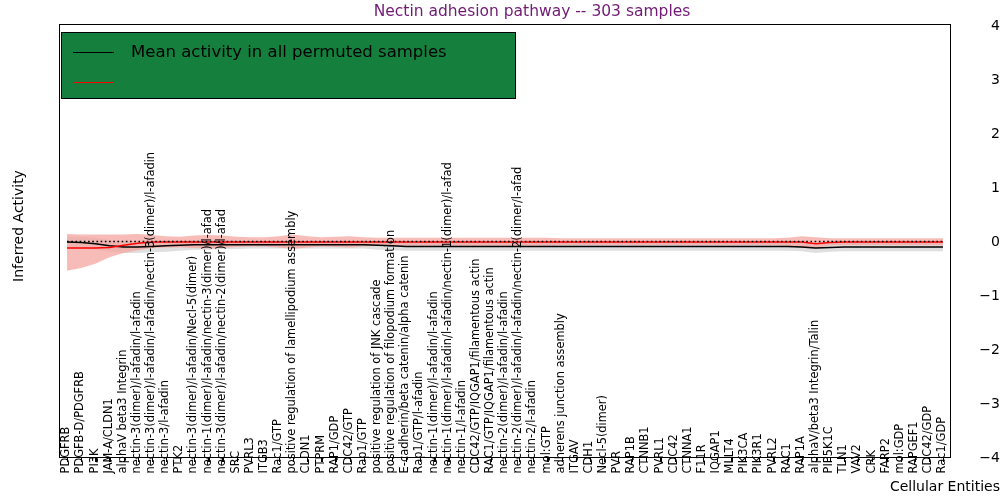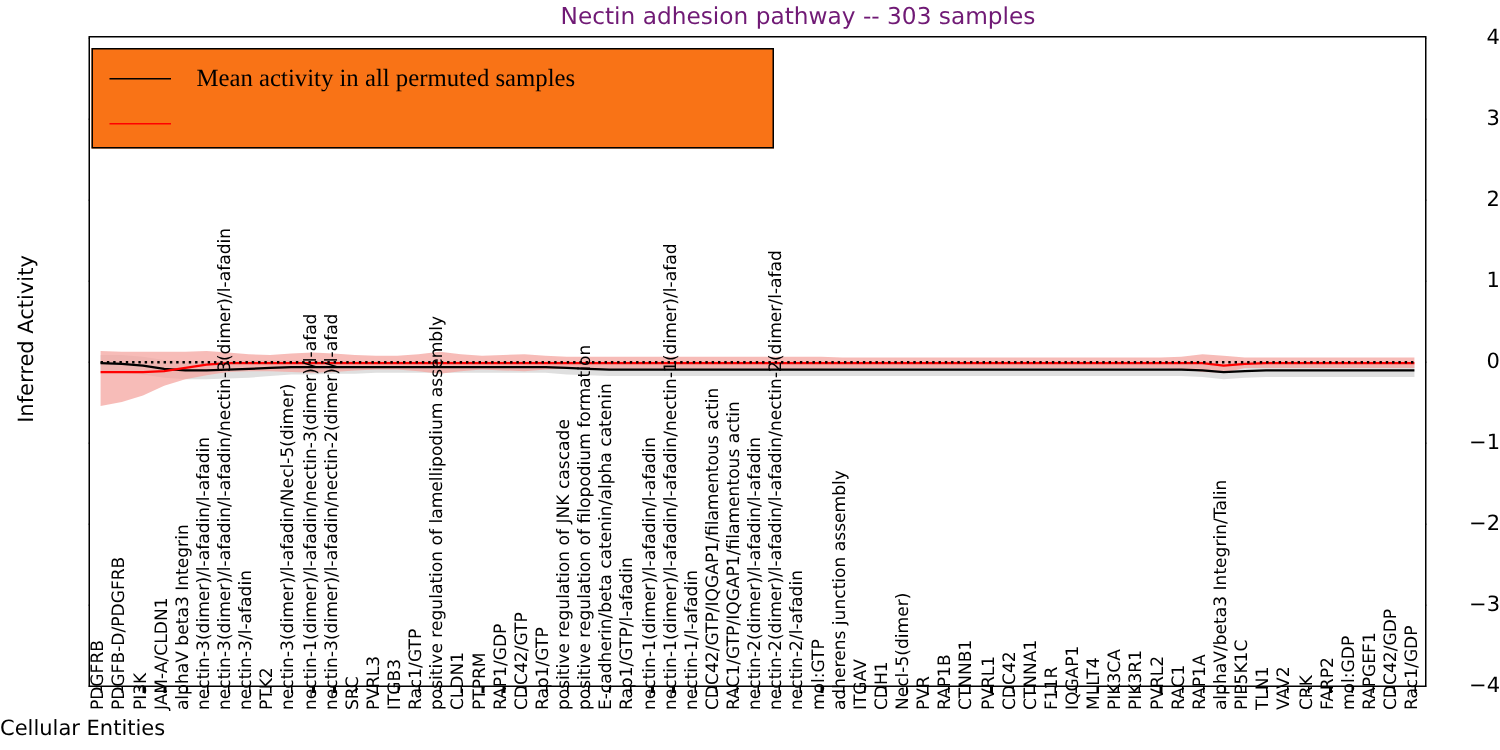--- a/index.html
+++ b/index.html
@@ -21,32 +21,32 @@
   #y-axis-label{position:absolute;left:-202px;top:218px;width:440px;
       text-align:center;font-size:14px;
       transform:rotate(-90deg);transform-origin:center center;}
   .ytick-label{position:absolute;right:0;width:48px;text-align:right;
       font-size:14px;line-height:14px;}
   .ytick-mark{position:absolute;left:59px;width:5px;height:1.3px;background:#000;}
   .ytick-mark.inner{left:946px;}
 
   
   #x-axis-label{position:absolute;left:0;top:478px;width:1000px;
-      text-align:left;font-size:14px;}
+      text-align:right;font-size:14px;}
   .xtick-mark{position:absolute;top:458px;width:1.2px;height:4px;background:#000;}
   #xticklabels{position:absolute;left:0;top:0;width:1000px;height:500px;}
   .xtick-label{position:absolute;bottom:0;
       font-size:11.4px;line-height:11.4px;white-space:nowrap;
       transform-origin:left bottom;transform:rotate(-90deg);
       color:#000;}
 
   
   #legend{position:absolute;left:61px;top:32px;width:455px;height:67px;
-      border:1.2px solid #000;background:#f97316;box-sizing:border-box;
-      padding:4px 0 0 0;font-family:Liberation Serif, serif;}
+      border:1.2px solid #000;background:#15803d;box-sizing:border-box;
+      padding:4px 0 0 0;}
   .legend-row{display:flex;align-items:center;height:30px;padding-left:11px;}
   .legend-swatch{width:41px;height:0;border-top-width:1.6px;
       border-top-style:solid;margin-right:17px;flex:0 0 auto;}
   .legend-text{font-size:16.5px;line-height:18px;white-space:nowrap;}
 </style>
 </head>
 <body>
 
 <div id="root">
 

